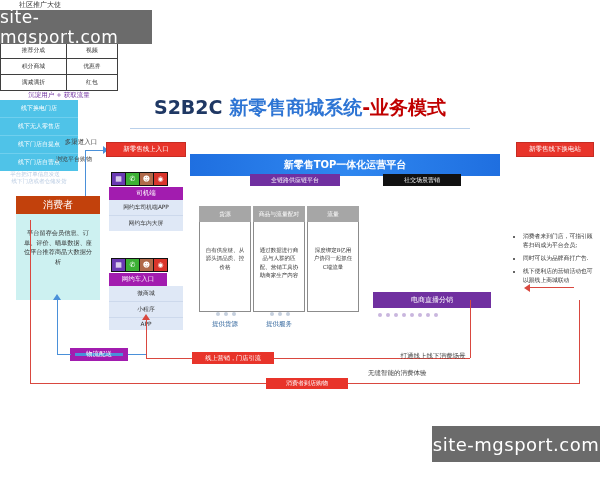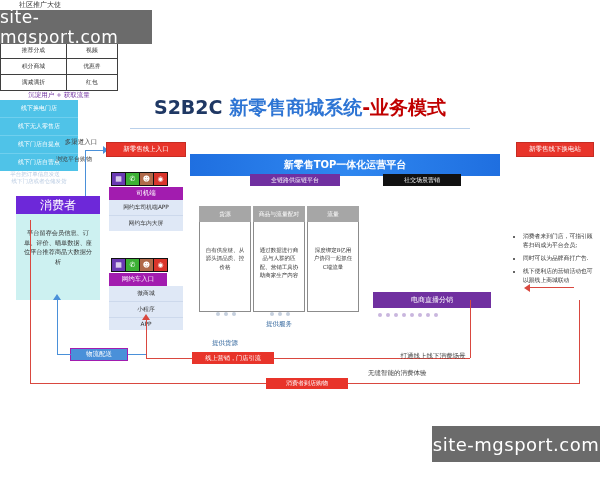--- a/index.html
+++ b/index.html
@@ -24,21 +24,21 @@
   #title .b{color:#2e75d4;}
   #title .c{color:#c00000;}
   #title-rule{position:absolute;left:130px;top:128px;width:340px;height:1px;background:#b9d0ea;}
 
   .lbl{position:absolute;font-size:6px;color:#404040;line-height:1.25;}
   .box{position:absolute;box-sizing:border-box;}
 
   
   #multi-entry{left:52px;top:138px;width:58px;font-size:6.5px;color:#404040;text-align:center;}
   #browse-shop{left:53px;top:155px;width:42px;font-size:6px;color:#404040;line-height:1.35;text-align:center;}
-  #consumer-box{left:16px;top:196px;width:84px;height:18px;background:#6d28d9;color:#fff;font-size:12px;
+  #consumer-box{left:16px;top:196px;width:84px;height:18px;background:#c2410c;color:#fff;font-size:10px;
     display:flex;align-items:center;justify-content:center;}
   #consumer-desc{left:16px;top:214px;width:84px;height:86px;background:#cdf1f1;color:#333;font-size:6.2px;
     line-height:1.55;padding:14px 6px 0;box-sizing:border-box;text-align:center;}
 
   
   #online-entry{left:106px;top:142px;width:80px;height:15px;background:#e8342a;color:#fff;font-size:6.5px;
     display:flex;align-items:center;justify-content:center;border:1px solid #c62b22;}
   #amb-title{left:106px;top:162px;width:80px;text-align:center;font-size:7px;color:#333;}
 
   .icon-strip{position:absolute;display:flex;background:#111;padding:1px;gap:1px;}
@@ -85,21 +85,21 @@
     display:flex;align-items:center;justify-content:center;border:1px solid #c62b22;}
   #offline-list{left:516px;top:160px;width:78px;background:#4fc3e8;}
   #offline-list div{font-size:6px;color:#fff;text-align:center;padding:4px 0;border-top:1px solid #6fcfee;}
   #offline-list div:first-child{border-top:none;}
   #bullets{left:514px;top:232px;width:82px;font-size:5.8px;color:#333;line-height:1.55;}
   #bullets li{margin-bottom:4px;}
   #bullets ul{margin:0;padding-left:9px;}
 
   
   #logi{left:70px;top:348px;width:58px;height:13px;background:#4a90d9;color:#fff;font-size:6.5px;
-    display:flex;align-items:center;justify-content:center;border:1px solid #a21caf;}
+    display:flex;align-items:center;justify-content:center;border:5px solid #a21caf;}
   #logi-top{left:66px;top:337px;width:70px;text-align:center;font-size:5.5px;color:#b9cbe2;}
   #logi-bot{left:62px;top:363px;width:78px;text-align:center;font-size:5.5px;color:#b9cbe2;}
   #online-mkt{left:192px;top:352px;width:82px;height:12px;background:#e8342a;color:#fff;font-size:6.2px;
     display:flex;align-items:center;justify-content:center;}
   #to-store{left:266px;top:378px;width:82px;height:11px;background:#e8342a;color:#fff;font-size:6px;
     display:flex;align-items:center;justify-content:center;}
   #scene1{left:368px;top:352px;width:130px;font-size:6.5px;color:#404040;text-align:center;}
   #scene2{left:368px;top:369px;width:130px;font-size:6.5px;color:#404040;text-align:left;}
 
   .ln{position:absolute;background:#4a90d9;}
@@ -172,21 +172,21 @@
 <div class="dots" style="left:216px;top:312px;">
     <i></i>
     <i></i>
     <i></i>
   </div>
 <div class="dots" style="left:270px;top:312px;">
     <i></i>
     <i></i>
     <i></i>
   </div>
-<div class="coltag" style="left:199px;top:320px;margin-top:19px;">提供货源</div>
+<div class="coltag" style="left:199px;top:320px;">提供货源</div>
 <div class="coltag" style="left:253px;top:320px;">提供服务</div>
 
 <table id="gtable">
   <tbody>
       <tr>
     <th>玩法</th>
     <th>分销</th>
   </tr>
   <tr>
     <td>秒杀</td>

